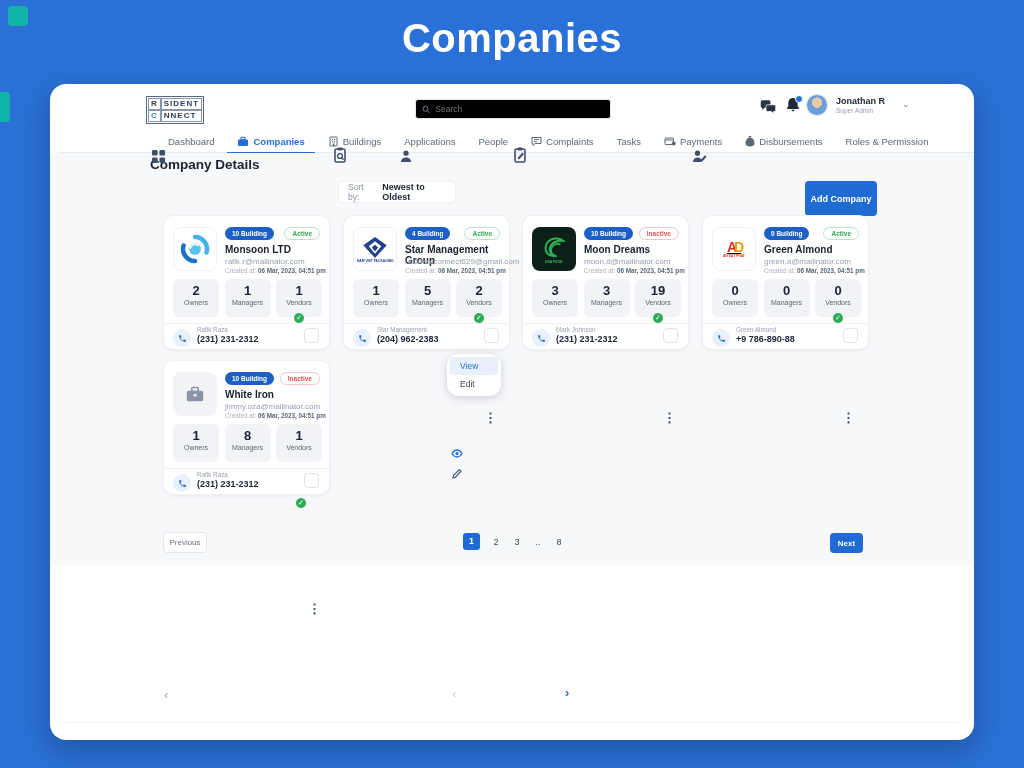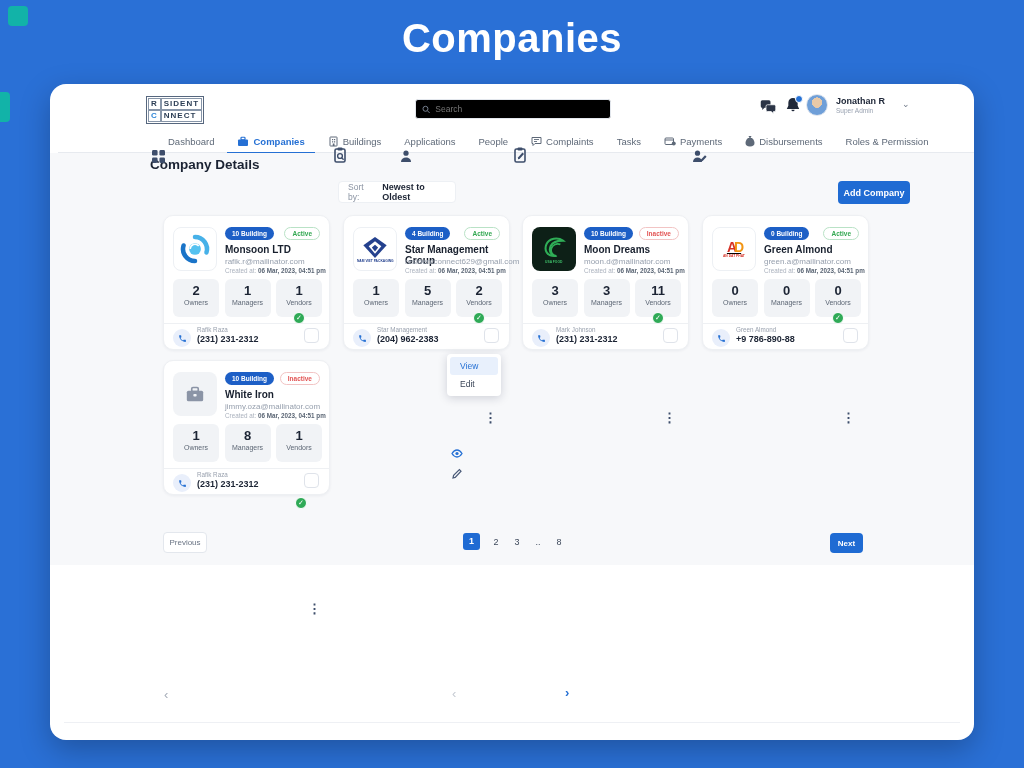--- a/index.html
+++ b/index.html
@@ -46,22 +46,22 @@
   .status-box { position:absolute; left:100px; top:97px; width:178px; height:22px; background:#fff;
     border:1px solid #edf0f4; border-radius:4px; display:flex; align-items:center; padding-left:9px; gap:19px; }
   .status-label { font-size:8.5px; color:#8a93a2; }
   .status-opt { font-size:8.5px; color:#8a93a2; cursor:pointer; position:relative; }
   .status-opt.sel { color:#1c2434; font-weight:bold; }
   .status-opt.sel::after { content:""; position:absolute; left:-4px; right:-4px; bottom:-6px; height:2px; background:#2570d4; }
   .sort-box { position:absolute; left:288px; top:97px; width:118px; height:22px; background:#fff;
     border:1px solid #edf0f4; border-radius:4px; display:flex; align-items:center; padding-left:9px; gap:5px; cursor:pointer; }
   .sort-label { font-size:8.5px; color:#8a93a2; }
   .sort-value { font-size:9px; font-weight:bold; color:#1c2434; }
-  .add-btn { position:absolute; left:755px; top:97px; width:72px; height:23px; background:#1f6bd3; border:0;
-    border-radius:4px; color:#fff; font-size:9px; font-weight:bold; cursor:pointer; font-family:inherit;margin-left:33px; }
+  .add-btn { position:absolute; left:755px; top:97px; width:72px; height:35px; background:#1f6bd3; border:0;
+    border-radius:4px; color:#fff; font-size:9px; font-weight:bold; cursor:pointer; font-family:inherit; }
 
   
   .card { position:absolute; width:167px; height:135px; background:#fff; border-radius:10px;
     border:1px solid #eef0f3; box-shadow:0 1px 3px rgba(20,30,60,.06); }
   .logo-box { position:absolute; left:9px; top:11px; width:44px; height:44px; border-radius:8px;
     border:1px solid #edf0f4; display:flex; align-items:center; justify-content:center; flex-direction:column; overflow:hidden; background:#fff; }
   .logo-box.dark { background:#0d2017; border:0; }
   .logo-box.gray { background:#f1f3f6; border:0; }
   .logo-cap { font-size:6px; transform:scale(.55); font-weight:bold; white-space:nowrap; margin-top:-2px; }
   .ad-letters { font-size:14px; font-weight:900; letter-spacing:-3px; line-height:15px;text-decoration:underline; }
@@ -84,21 +84,21 @@
   .stat .check { position:absolute; left:50%; transform:translateX(-50%); bottom:-7px; }
   .divider { position:absolute; left:0; right:0; top:107px; height:1px; background:#eef0f3; }
   .phone-circle { position:absolute; left:9px; top:113px; width:18px; height:18px; border-radius:50%;
     background:#e9effb; display:flex; align-items:center; justify-content:center; }
   .contact-name { position:absolute; left:33px; top:110px; font-size:6.3px; color:#9aa2af; }
   .contact-phone { position:absolute; left:33px; top:118px; font-size:9px; font-weight:bold; color:#1c2434; }
   .checkbox { position:absolute; right:10px; top:112px; width:15px; height:15px; border:1px solid #dfe3ea;
     border-radius:4px; background:#fff; cursor:pointer; }
 
   
-  .ctx-menu { position:absolute; left:397px; top:270px; width:54px; background:#fff; border-radius:4px;
+  .ctx-menu { position:absolute; left:397px; top:270px; width:54px; background:#fff; border-radius:12px;
     box-shadow:0 2px 10px rgba(20,30,60,.18); padding:3px; z-index:8; }
   .ctx-item { font-size:8.5px; color:#3a4557; padding:4px 10px; border-radius:3px; cursor:pointer; }
   .ctx-item.hl { background:#e8f0fc; color:#2570d4; }
 
   .kebab { position:absolute; color:#3e4e6b; font-size:13px; font-weight:bold; cursor:pointer; line-height:13px; }
   .freecheck { position:absolute; left:245px; top:413px; }
 
   
   .prev-btn { position:absolute; left:113px; top:448px; width:44px; height:21px; background:#fff;
     border:1px solid #e3e7ed; border-radius:4px; font-size:8px; color:#6a7484; cursor:pointer; font-family:inherit; }
@@ -349,21 +349,21 @@
     <div class="stats">
       <div class="stat">
             <div class="stat-num s-owners">3</div>
             <div class="stat-label">Owners</div>
           </div>
       <div class="stat">
             <div class="stat-num s-managers">3</div>
             <div class="stat-label">Managers</div>
           </div>
       <div class="stat">
-            <div class="stat-num s-vendors">11</div>
+            <div class="stat-num s-vendors">19</div>
             <div class="stat-label">Vendors</div>
             <span class="check v-check">✓</span>
           </div>
     </div>
     <div class="divider"></div>
     <div class="phone-circle">
       <svg width="9" height="9" viewBox="0 0 24 24">
             <path d="M6.6 10.8c1.5 2.9 3.7 5.1 6.6 6.6l2.2-2.2c.3-.3.7-.4 1-.2 1.1.4 2.3.6 3.6.6.6 0 1 .4 1 1V20c0 .6-.4 1-1 1C10.6 21 3 13.4 3 4c0-.6.4-1 1-1h3.5c.6 0 1 .4 1 1 0 1.2.2 2.4.6 3.6.1.3 0 .7-.2 1Z" fill="#2570d4"></path>
           </svg>
     </div>

